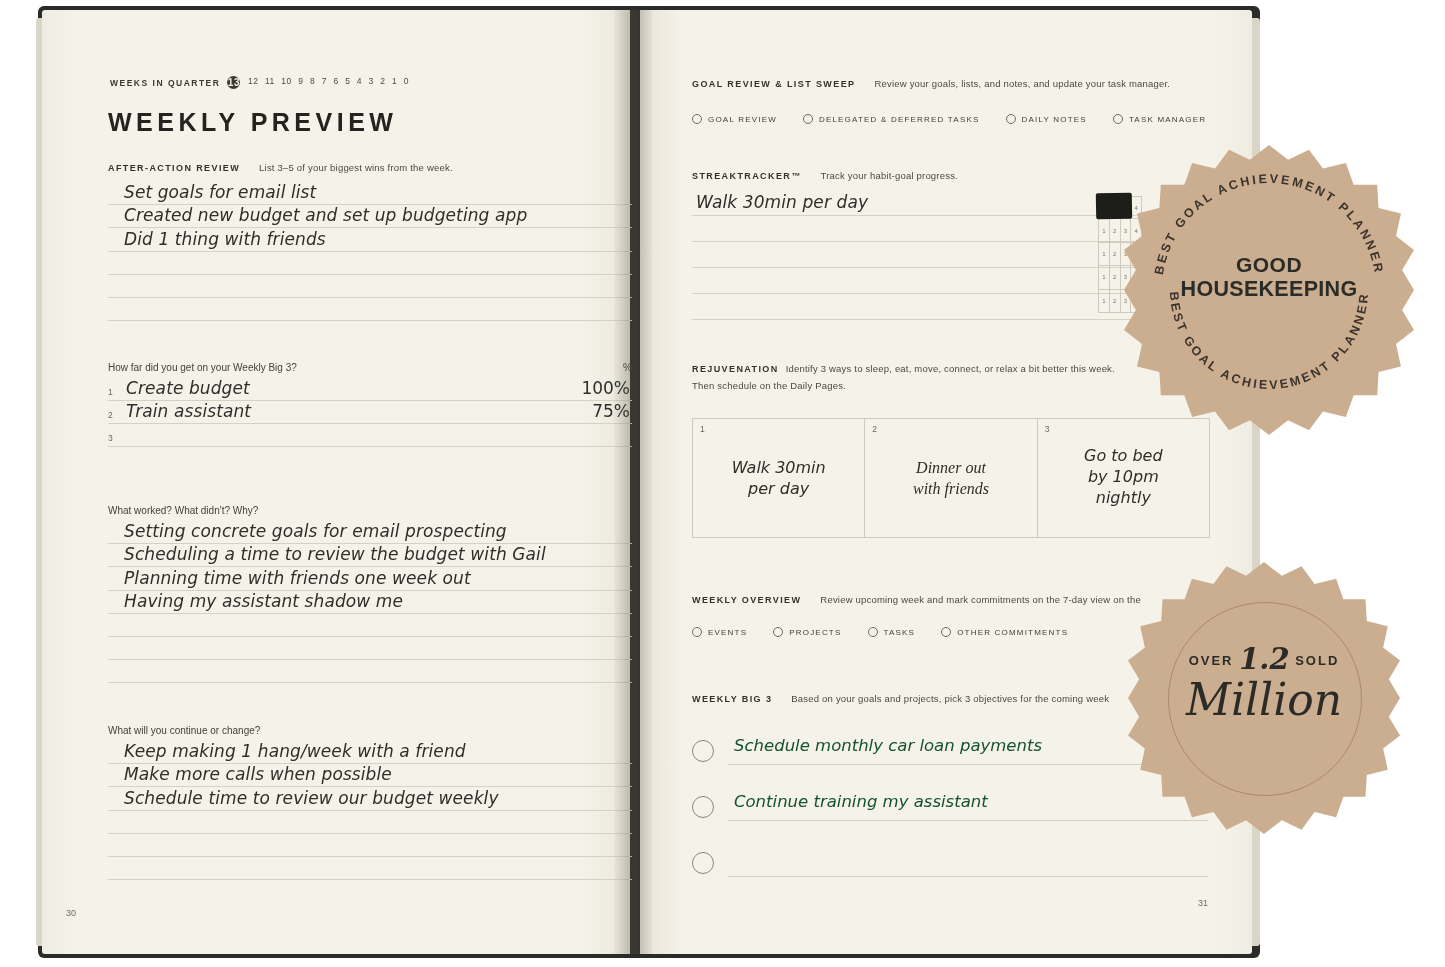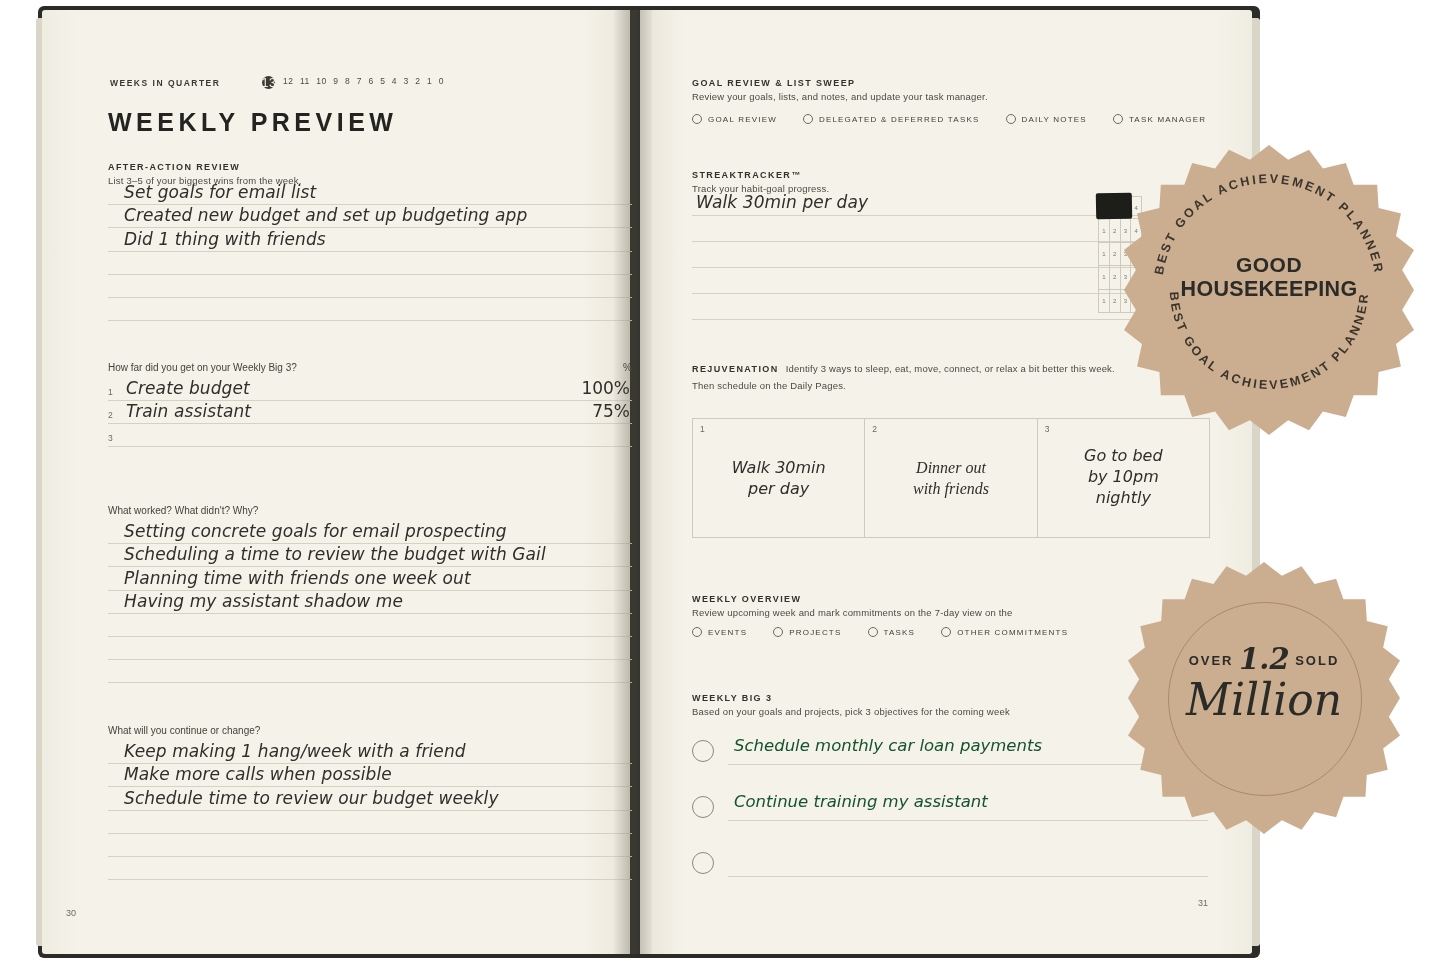--- a/index.html
+++ b/index.html
@@ -23,25 +23,25 @@
   .eyebrow{font-size:8.5px;letter-spacing:1.5px;font-weight:700;color:#3a3a35;text-transform:uppercase;}
   .label-bold{font-size:9px;letter-spacing:1.4px;font-weight:700;color:#32322d;text-transform:uppercase;}
   .label-light{font-size:9.5px;letter-spacing:.2px;color:#4a4a44;font-weight:400;}
   .hand{font-family:"DejaVu Sans",sans-serif;font-size:17px;color:#2e2e2a;font-style:italic;letter-spacing:.1px;}
   .small-q{font-size:10px;color:#43433d;}
 
   
   .wk-row{position:absolute;left:68px;top:66px;display:flex;align-items:center;gap:7px;}
   .wk-nums{display:flex;gap:6.5px;font-size:8.5px;color:#4b4b45;letter-spacing:.5px;}
   .wk-circle{display:inline-flex;align-items:center;justify-content:center;width:13px;height:13px;border-radius:50%;
-     background:#3b3b35;color:#f4f1e8;font-size:12px;font-weight:400;margin-right:1px;margin-left:35px;}
+     background:#3b3b35;color:#f4f1e8;font-size:10px;font-weight:700;margin-right:1px;}
   .title{position:absolute;left:66px;top:98px;font-size:25px;letter-spacing:4.5px;color:#23231f;font-weight:700;}
 
   .sec{position:absolute;}
-  .sec-head{display:flex;align-items:baseline;gap:3px;flex-direction:column;}
+  .sec-head{display:flex;align-items:baseline;gap:19px;}
 
   .lines{position:absolute;left:66px;width:524px;}
   .lines .ln{height:22.2px;border-bottom:1px solid #d6d2c3;position:relative;}
   .ln .txt{position:absolute;left:16px;bottom:2px;white-space:nowrap;}
 
   
   .big3{position:absolute;left:66px;width:524px;}
   .big3 .hdr{display:flex;justify-content:space-between;align-items:flex-end;font-size:10px;color:#43433d;padding-bottom:5px;}
   .big3 .row{height:22px;border-bottom:1px solid #d6d2c3;position:relative;}
   .big3 .num{position:absolute;left:0;bottom:3px;font-size:8.5px;color:#6a6a62;}

